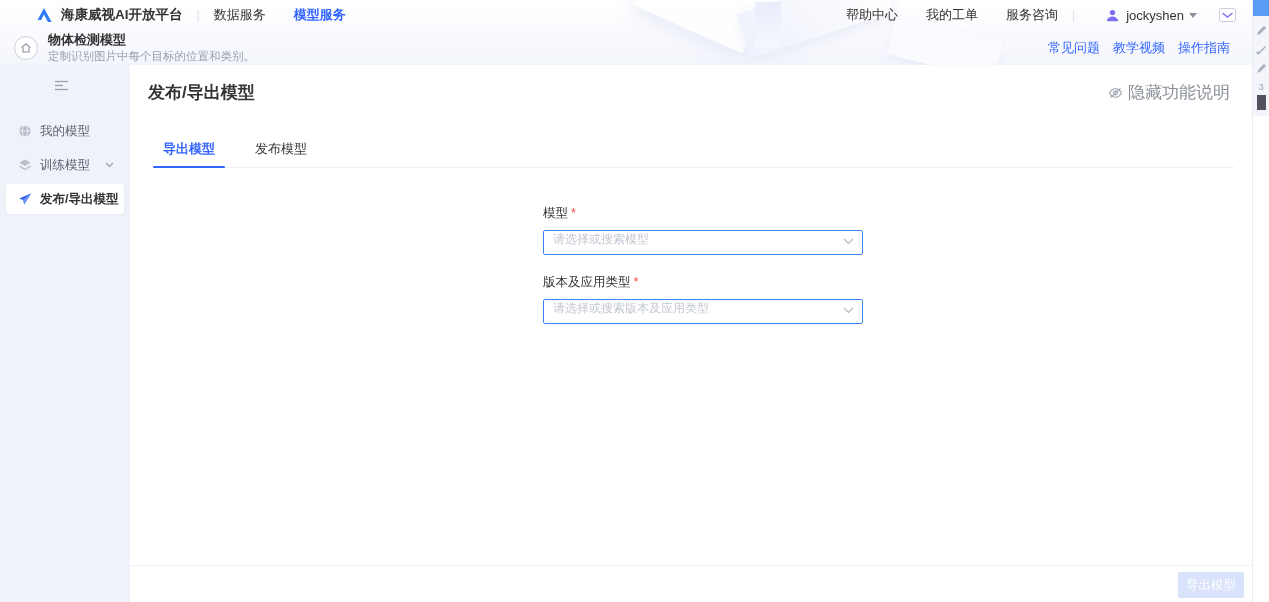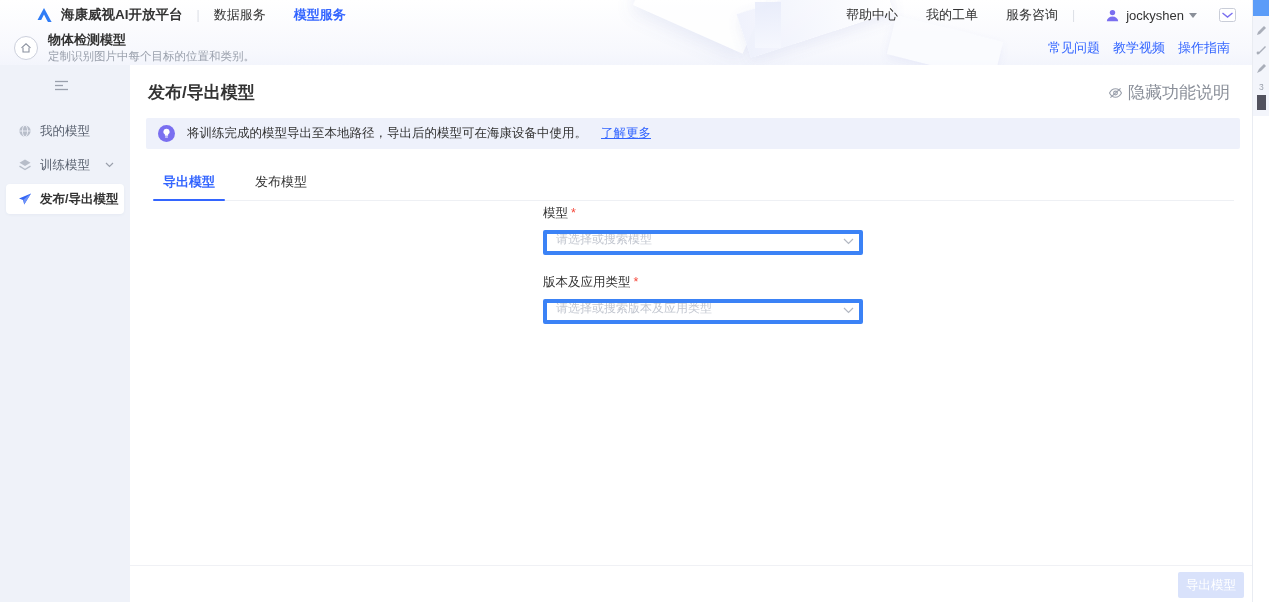--- a/index.html
+++ b/index.html
@@ -69,21 +69,21 @@
   .tabs { display:flex; margin:16px 18px 0 33px; border-bottom:1px solid #eef0f4; }
   .tab { padding:8px 0 9px 0; margin-right:40px; font-size:13px; color:#333; cursor:pointer; position:relative; }
   .tab.active { color:#3365ff; font-weight:bold; }
   .tab.active::after { content:""; position:absolute; left:-10px; right:-10px; bottom:-1px; height:2px; background:#3365ff; border-radius:1px; }
   .form { position:absolute; left:413px; top:140px; width:320px; }
   .field { margin-bottom:19px; }
   .field-label { font-size:12.5px; color:#333; margin-bottom:8px; }
   .req { color:#f5483b; margin-left:3px; }
   .select-box { position:relative; }
   .select-box input {
-    width:320px; height:25px; border:4px solid #3b82f6; border-radius:2px;
+    width:320px; height:25px; border:1px solid #3b82f6; border-radius:2px;
     padding:0 26px 8px 9px; font-size:12px; color:#333; outline:none; background:#fff;
     font-family:"Liberation Sans","DejaVu Sans",sans-serif;
   }
   .select-box input::placeholder { color:#c3c7d0; }
   .select-chevron { position:absolute; right:9px; top:8px; pointer-events:none; display:flex; }
   .content-footer {
     position:absolute; left:0; right:0; bottom:0; height:37px;
     border-top:1px solid #f0f1f5; background:#fff;
   }
   .export-btn {
@@ -227,30 +227,20 @@
         <span class="toggle-help">
           <svg width="15" height="12" viewBox="0 0 15 12">
               <path d="M1.5 6 C3 3.2 5 1.8 7.5 1.8 C10 1.8 12 3.2 13.5 6 C12 8.8 10 10.2 7.5 10.2 C5 10.2 3 8.8 1.5 6 Z" fill="none" stroke="#9aa0ac" stroke-width="1.1"></path>
               <circle cx="7.5" cy="6" r="1.9" fill="none" stroke="#9aa0ac" stroke-width="1.1"></circle>
               <line x1="2.4" y1="10.6" x2="12.6" y2="1.4" stroke="#9aa0ac" stroke-width="1.1"></line>
             </svg>
           <span>隐藏功能说明</span>
         </span>
       </div>
 
-      <div class="banner">
-        <span class="bulb">
-          <svg width="9" height="11" viewBox="0 0 9 11">
-              <path d="M4.5 0.8 a3.1 3.1 0 0 1 1.6 5.8 l0 1.2 h-3.2 l0-1.2 a3.1 3.1 0 0 1 1.6-5.8 Z" fill="#fff"></path>
-              <rect x="3" y="8.4" width="3" height="1" rx="0.5" fill="#fff"></rect>
-            </svg>
-        </span>
-        <span>将训练完成的模型导出至本地路径，导出后的模型可在海康设备中使用。</span>
-        <span class="banner-link">了解更多</span>
-      </div>
 
       <div class="tabs">
         <div class="tab active">导出模型</div>
         <div class="tab">发布模型</div>
       </div>
 
       <div class="form">
         <div class="field">
           <div class="field-label">
             <span>模型</span><span class="req">*</span>

